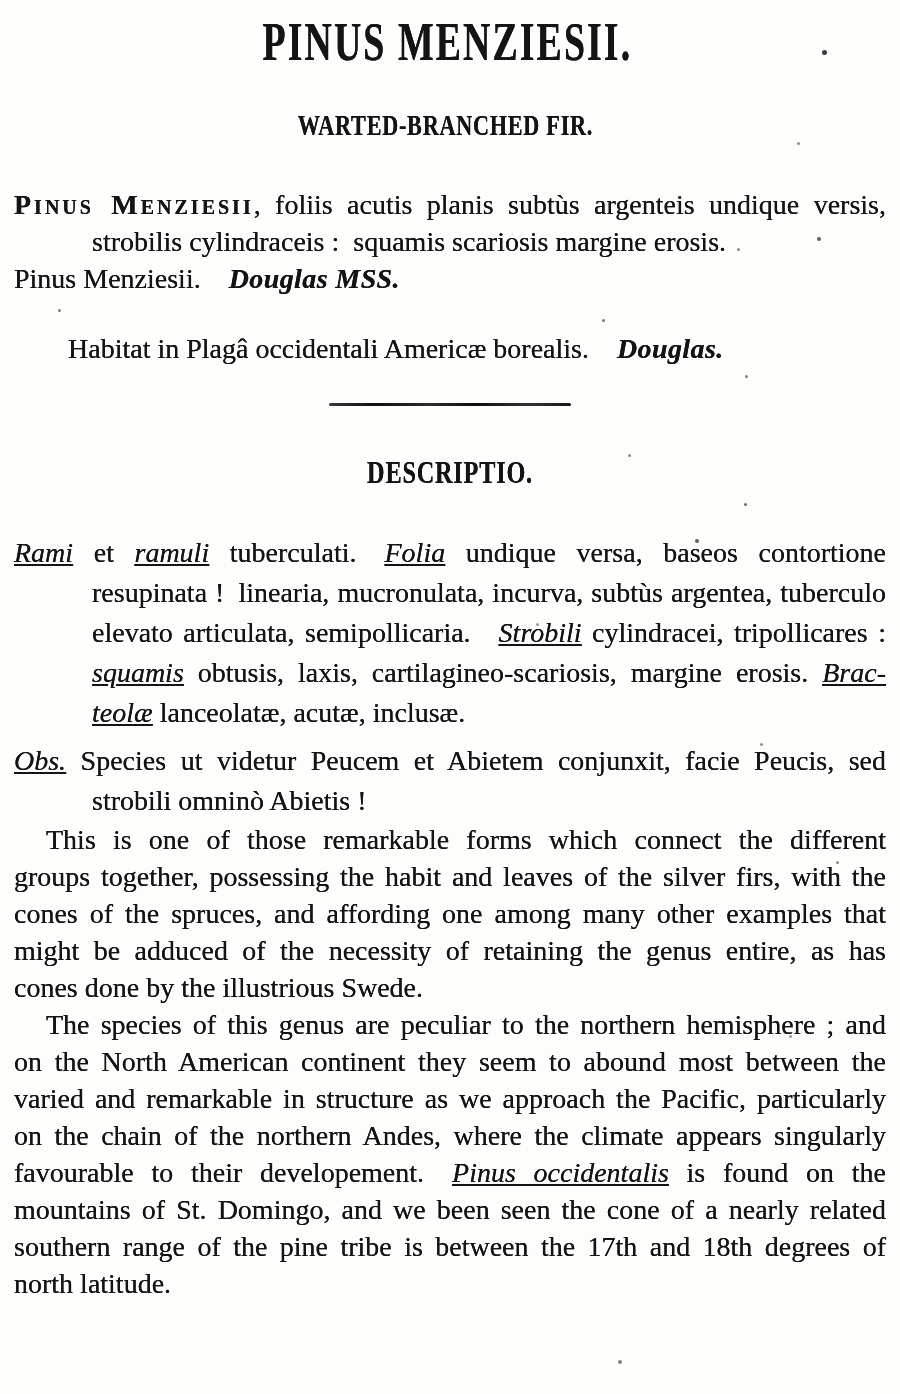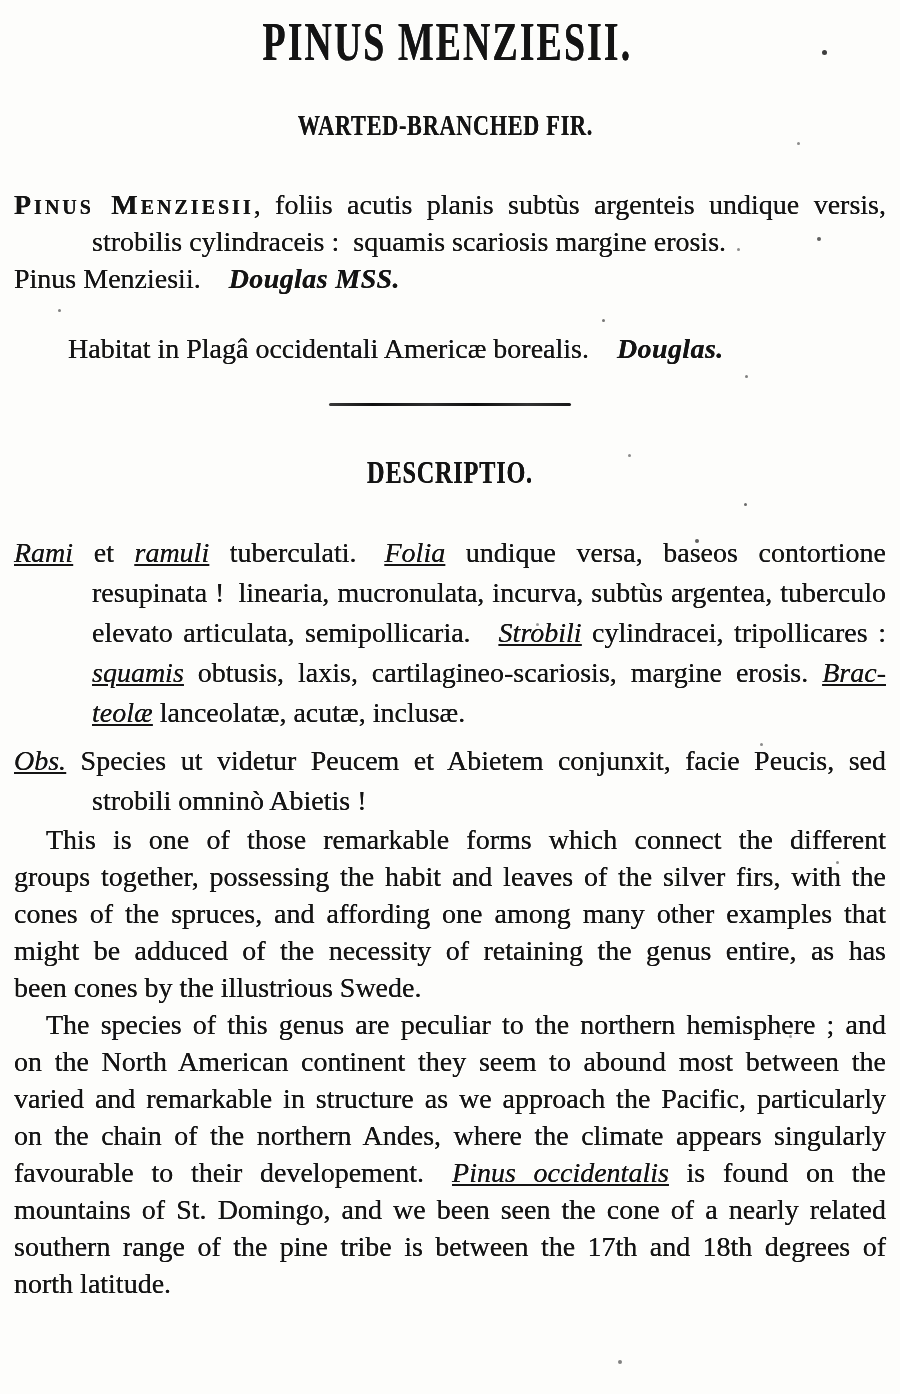--- a/index.html
+++ b/index.html
@@ -118,21 +118,21 @@
   <div class="block dpara obs">
       <div class="line j"><span class="si">Obs.</span><span class="sr"> Species ut videtur Peucem et Abietem conjunxit, facie Peucis, sed</span></div>
       <div class="line in-hang"><span class="sr">strobili omninò Abietis !</span></div>
     </div>
 
   <div class="block eng">
       <div class="line j in-first"><span class="sr">This is one of those remarkable forms which connect the different</span></div>
       <div class="line j"><span class="sr">groups together, possessing the habit and leaves of the silver firs, with the</span></div>
       <div class="line j"><span class="sr">cones of the spruces, and affording one among many other examples that</span></div>
       <div class="line j"><span class="sr">might be adduced of the necessity of retaining the genus entire, as has</span></div>
-      <div class="line"><span class="sr">been cones by the illustrious Swede.</span></div>
+      <div class="line"><span class="sr">cones done by the illustrious Swede.</span></div>
     </div>
 
   <div class="block eng">
       <div class="line j in-first"><span class="sr">The species of this genus are peculiar to the northern hemisphere ; and</span></div>
       <div class="line j"><span class="sr">on the North American continent they seem to abound most between the</span></div>
       <div class="line j"><span class="sr">varied and remarkable in structure as we approach the Pacific, particularly</span></div>
       <div class="line j"><span class="sr">on the chain of the northern Andes, where the climate appears singularly</span></div>
       <div class="line j"><span class="sr">favourable to their developement. </span><span class="si">Pinus occidentalis</span><span class="sr"> is found on the</span></div>
       <div class="line j"><span class="sr">mountains of St. Domingo, and we been seen the cone of a nearly related</span></div>
       <div class="line j"><span class="sr">southern range of the pine tribe is between the 17th and 18th degrees of</span></div>

